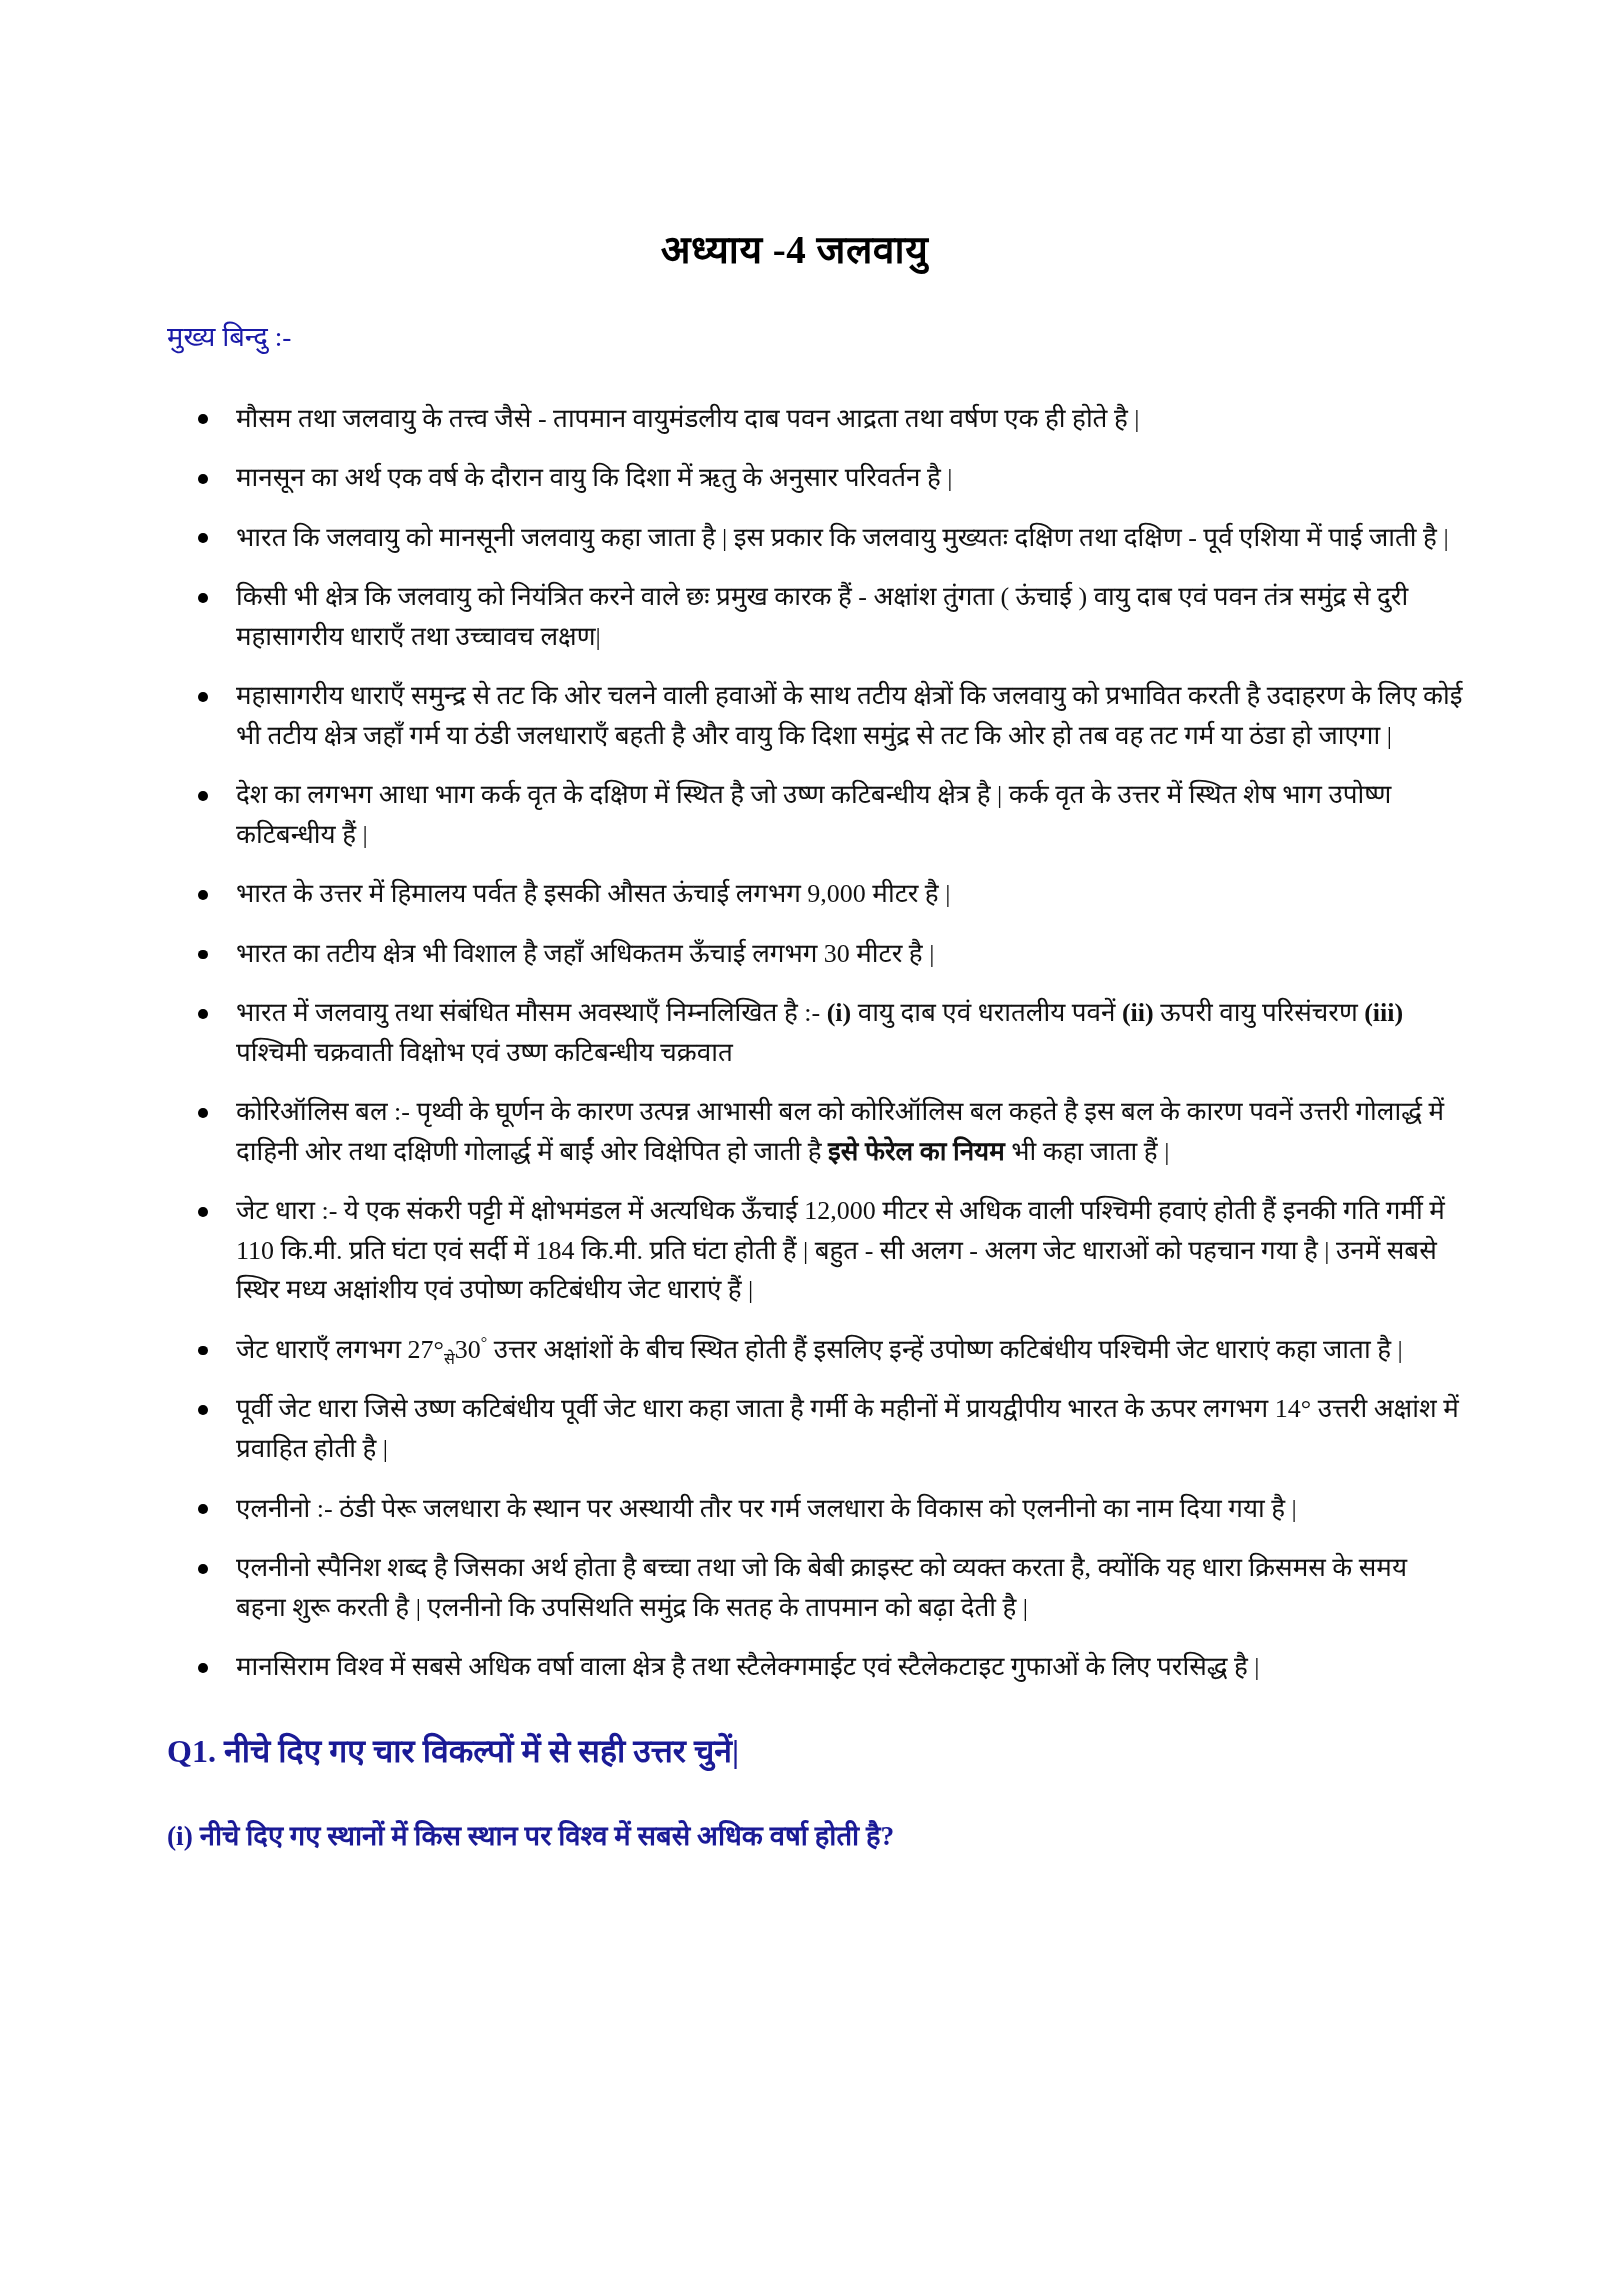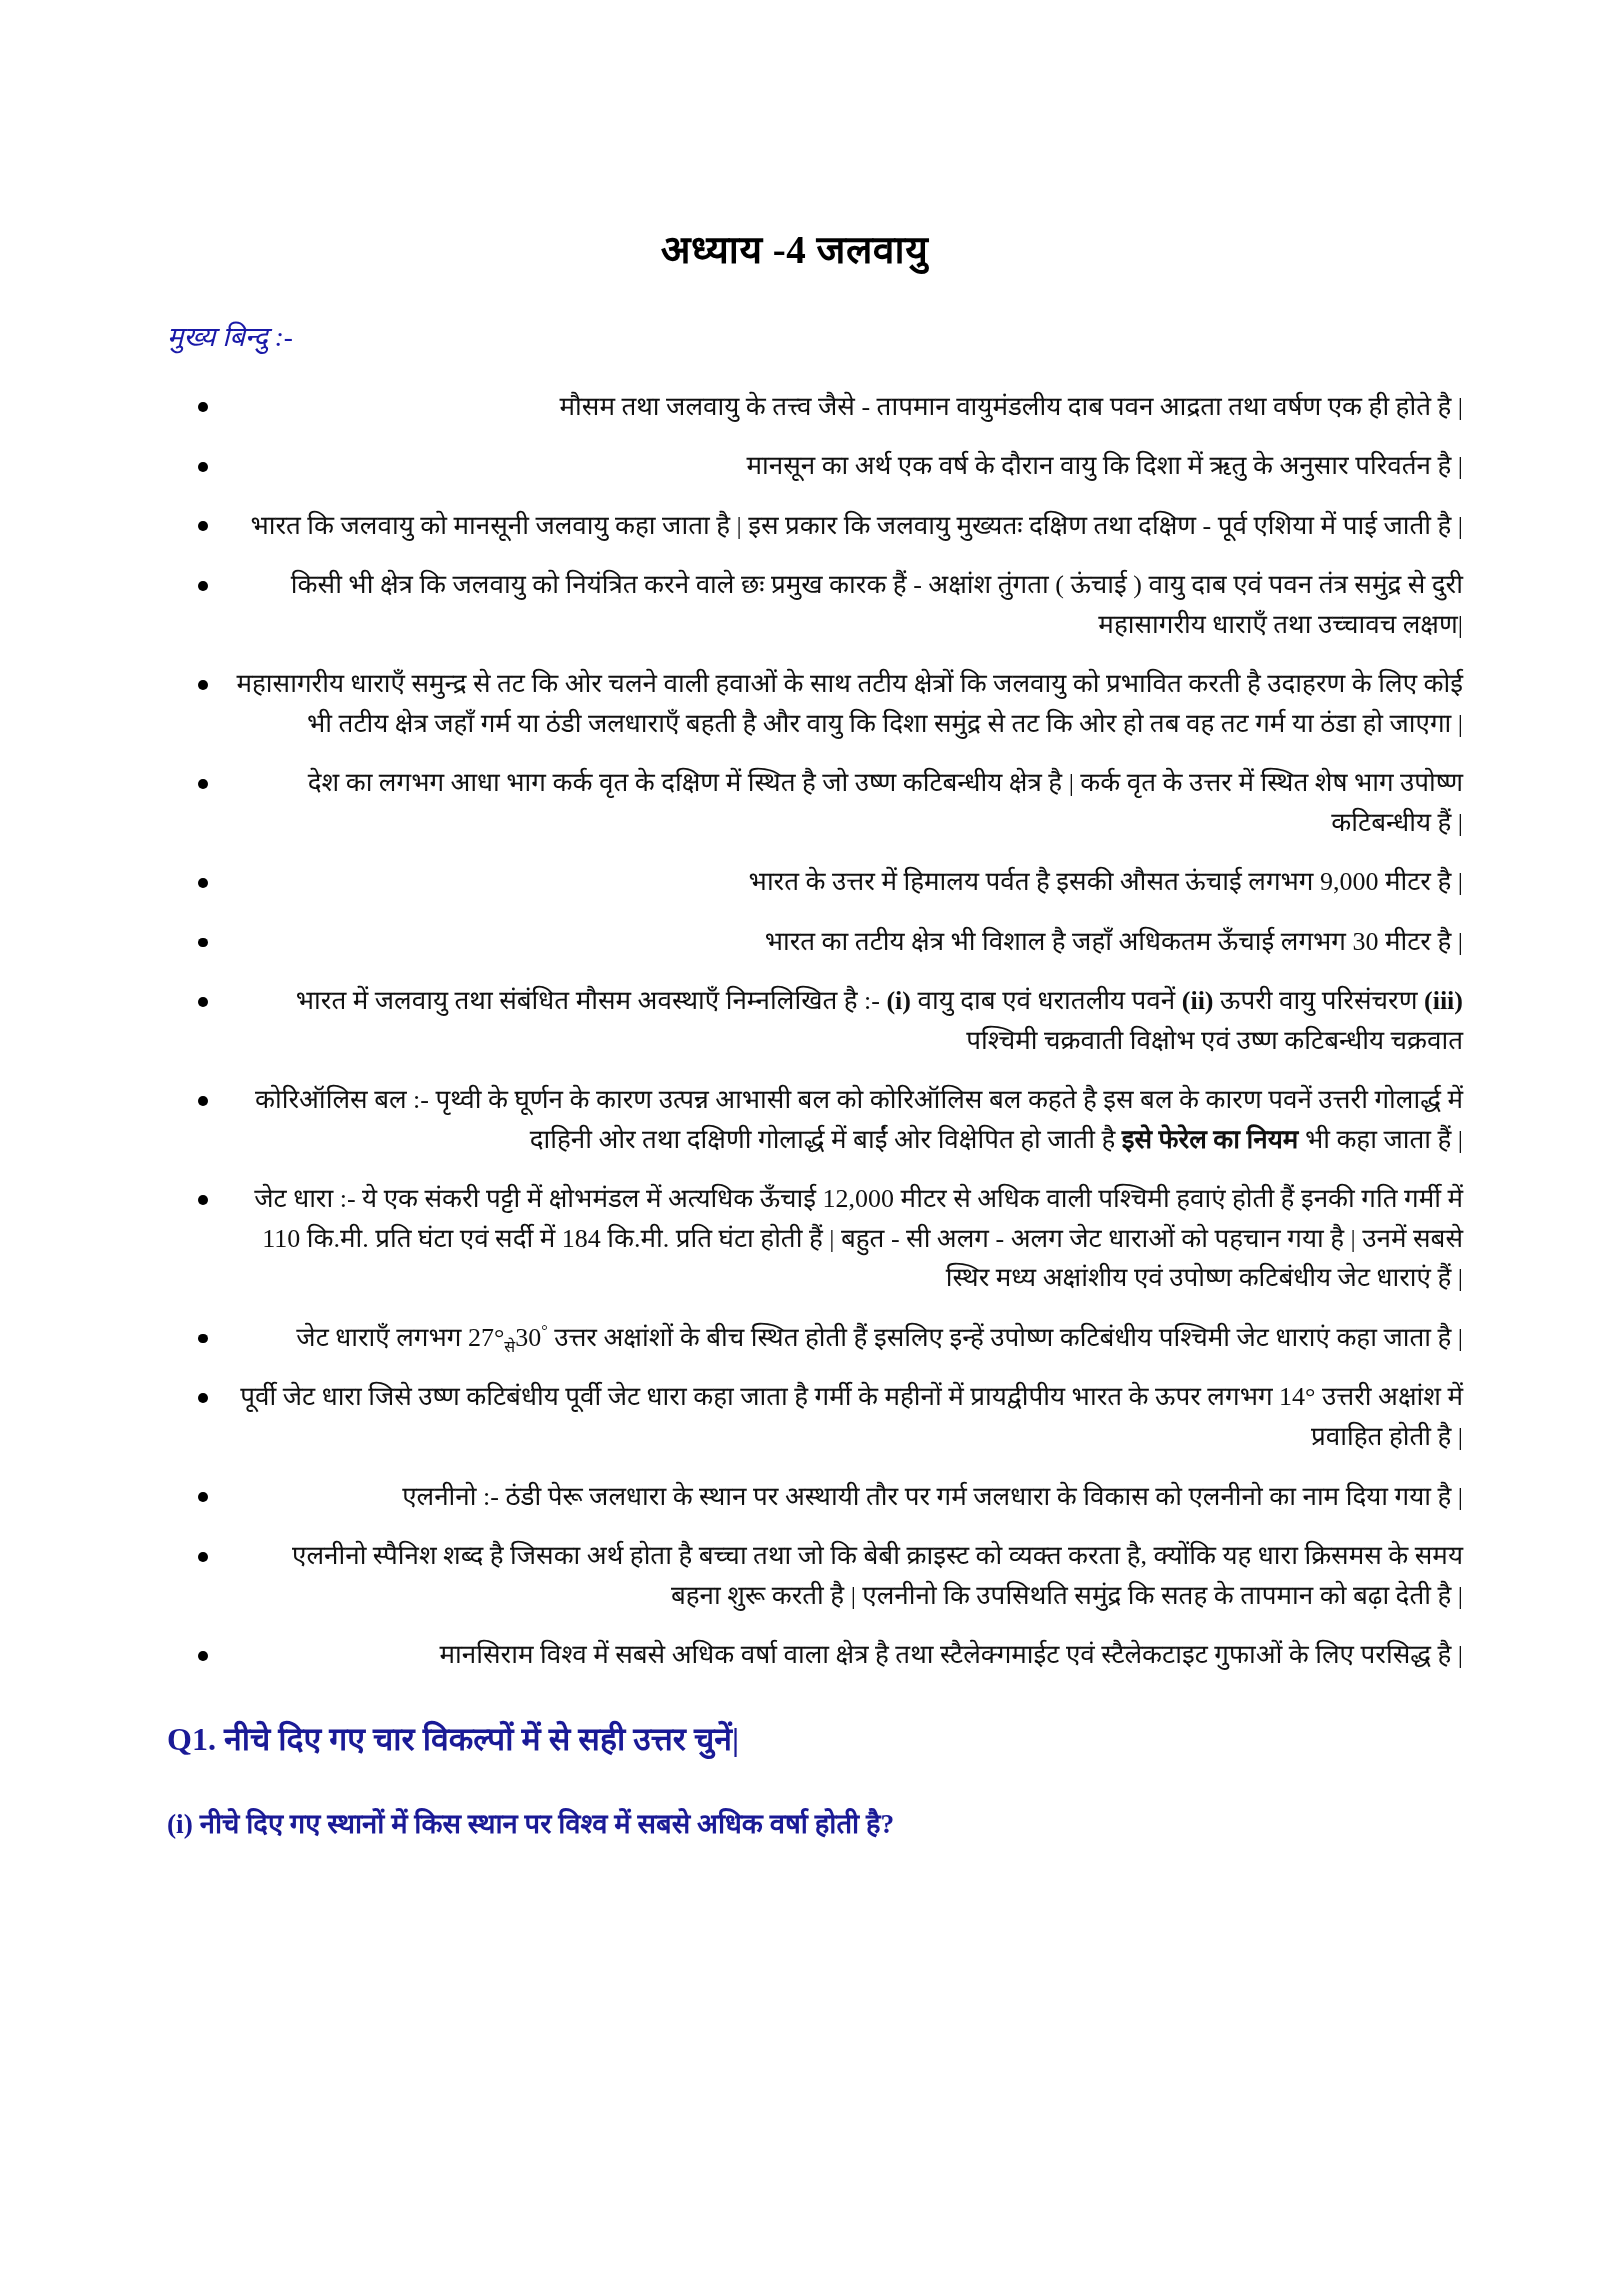--- a/index.html
+++ b/index.html
@@ -30,37 +30,36 @@
     color: #000000;
     letter-spacing: 0.5px;
     margin: 0 0 47px 0;
     line-height: 1.2;
     padding-right: 39px;
   }
   .section-label {
     color: #1a1aa8;
     font-size: 27.4px;
     font-weight: normal;
-    margin: 0 0 33px 2px;
+    margin: 0 0 45px 2px;
     line-height: 1.2;
-    font-style: italic;
   }
   ul.points {
     list-style: none;
     margin: 0;
     padding: 0;
   }
   ul.points > li {
     position: relative;
     padding-left: 71px;
     margin-bottom: 5.9px;
     font-size: 26px;
     line-height: 1.52;
     color: #111111;
-    text-align: right;
+    text-align: left;
     margin-top: 20px;
   }
   ul.points > li::before {
     content: "";
     position: absolute;
     left: 33px;
     top: 15.7px;
     width: 9.8px;
     height: 9.8px;
     border-radius: 50%;

